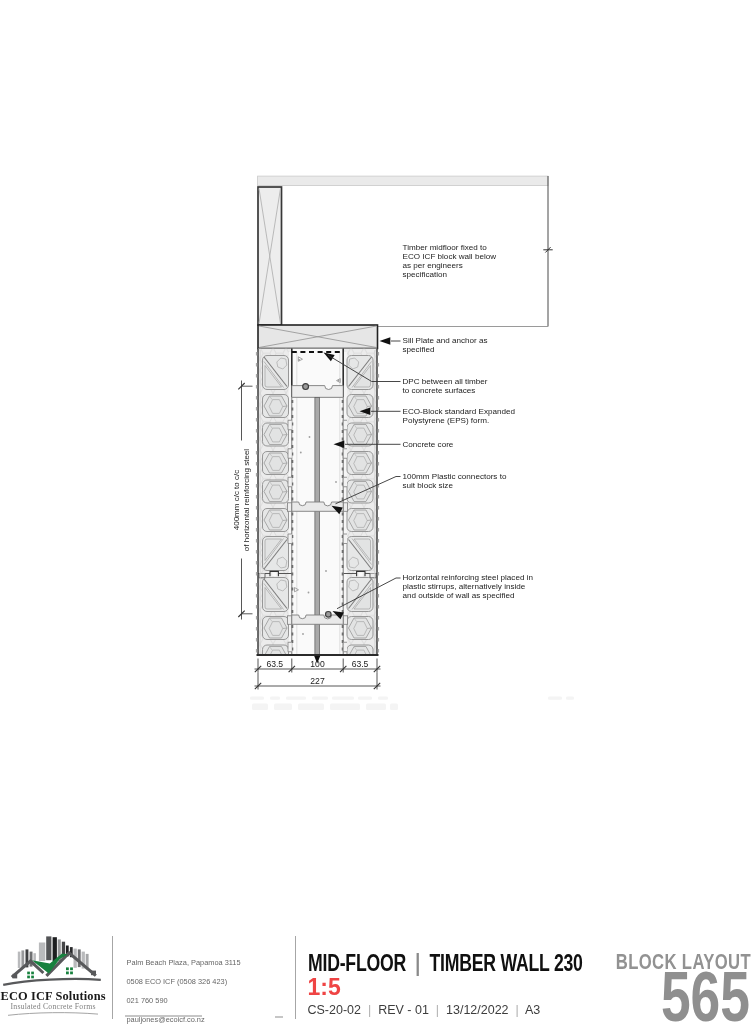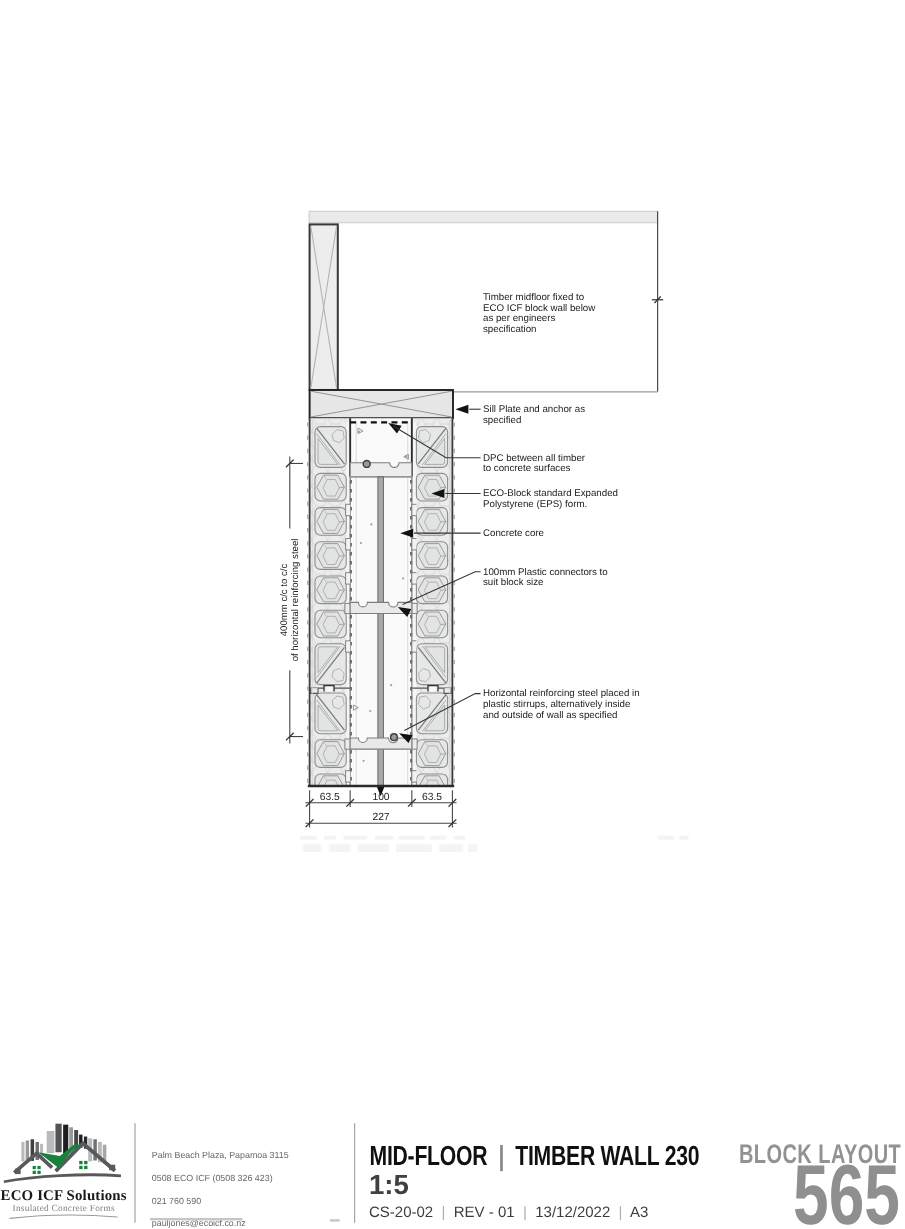--- a/index.html
+++ b/index.html
@@ -353,16 +353,16 @@
     <rect x="70.1" y="41.5" width="2.8" height="2.8" fill="#17813e"></rect>
     <path d="M3.2,54.8 C28,50.0 70,47.6 100.8,49.8" fill="none" stroke="#58595b" stroke-width="2.3"></path>
     <text x="53" y="69.6" font-family="Liberation Serif,serif" font-weight="bold" font-size="12.4" fill="#1a1a1a" text-anchor="middle" textLength="105">ECO ICF Solutions</text>
     <text x="53" y="79.0" font-family="Liberation Serif,serif" font-size="7.8" fill="#808080" text-anchor="middle" textLength="85">Insulated Concrete Forms</text>
     <path d="M8,85.3 C35,82.2 70,81.8 98,84.1" fill="none" stroke="#9a9a9a" stroke-width="0.9"></path>
   </svg>
 <div class="ab" style="left:126.5px;top:952.5px;font-size:7.4px;line-height:19px;color:#666;">Palm Beach Plaza, Papamoa 3115<br>0508 ECO ICF (0508 326 423)<br>021 760 590<br>pauljones@ecoicf.co.nz<br>ecoicf.co.nz</div>
 <div class="ab" style="left:124.5px;top:1015.3px;width:77px;height:1.4px;background:#c6c6c6;"></div>
 <div class="ab" style="left:275px;top:1016.4px;width:8px;height:1.4px;background:#c6c6c6;"></div>
 <div class="ab" style="left:307.5px;top:949.5px;font-weight:bold;font-size:23px;color:#101010;letter-spacing:-0.3px;white-space:nowrap;transform:scaleX(0.768);transform-origin:0 0;">MID-FLOOR&nbsp; <span style="color:#8a8a8a;">|</span>&nbsp; TIMBER WALL 230</div>
-<div class="ab" style="left:307.5px;top:974px;font-weight:bold;font-size:23px;color:#404040;">1:5</div>
+<div class="ab" style="left:307.5px;top:974px;font-weight:bold;font-size:23px;color:#ef4444;">1:5</div>
 <div class="ab" style="left:307.5px;top:1002.5px;font-size:12.5px;color:#3d3d3d;white-space:nowrap;">CS-20-02&nbsp; <span style="color:#b0b0b0;">|</span>&nbsp; REV - 01&nbsp; <span style="color:#b0b0b0;">|</span>&nbsp; 13/12/2022&nbsp; <span style="color:#b0b0b0;">|</span>&nbsp; A3</div>
 <div class="ab" style="right:3.5px;top:949px;width:200px;text-align:right;font-weight:bold;font-size:22.5px;color:#929292;letter-spacing:0.5px;transform:scaleX(0.74);transform-origin:100% 0;transform-origin:100% 0;">BLOCK LAYOUT</div>
 <div class="ab" style="right:4px;top:960.5px;width:220px;text-align:right;font-weight:bold;font-size:71px;color:#8f8f8f;letter-spacing:0px;line-height:1;transform:scaleX(0.752);transform-origin:100% 0;">565</div>
 
 </body></html>

